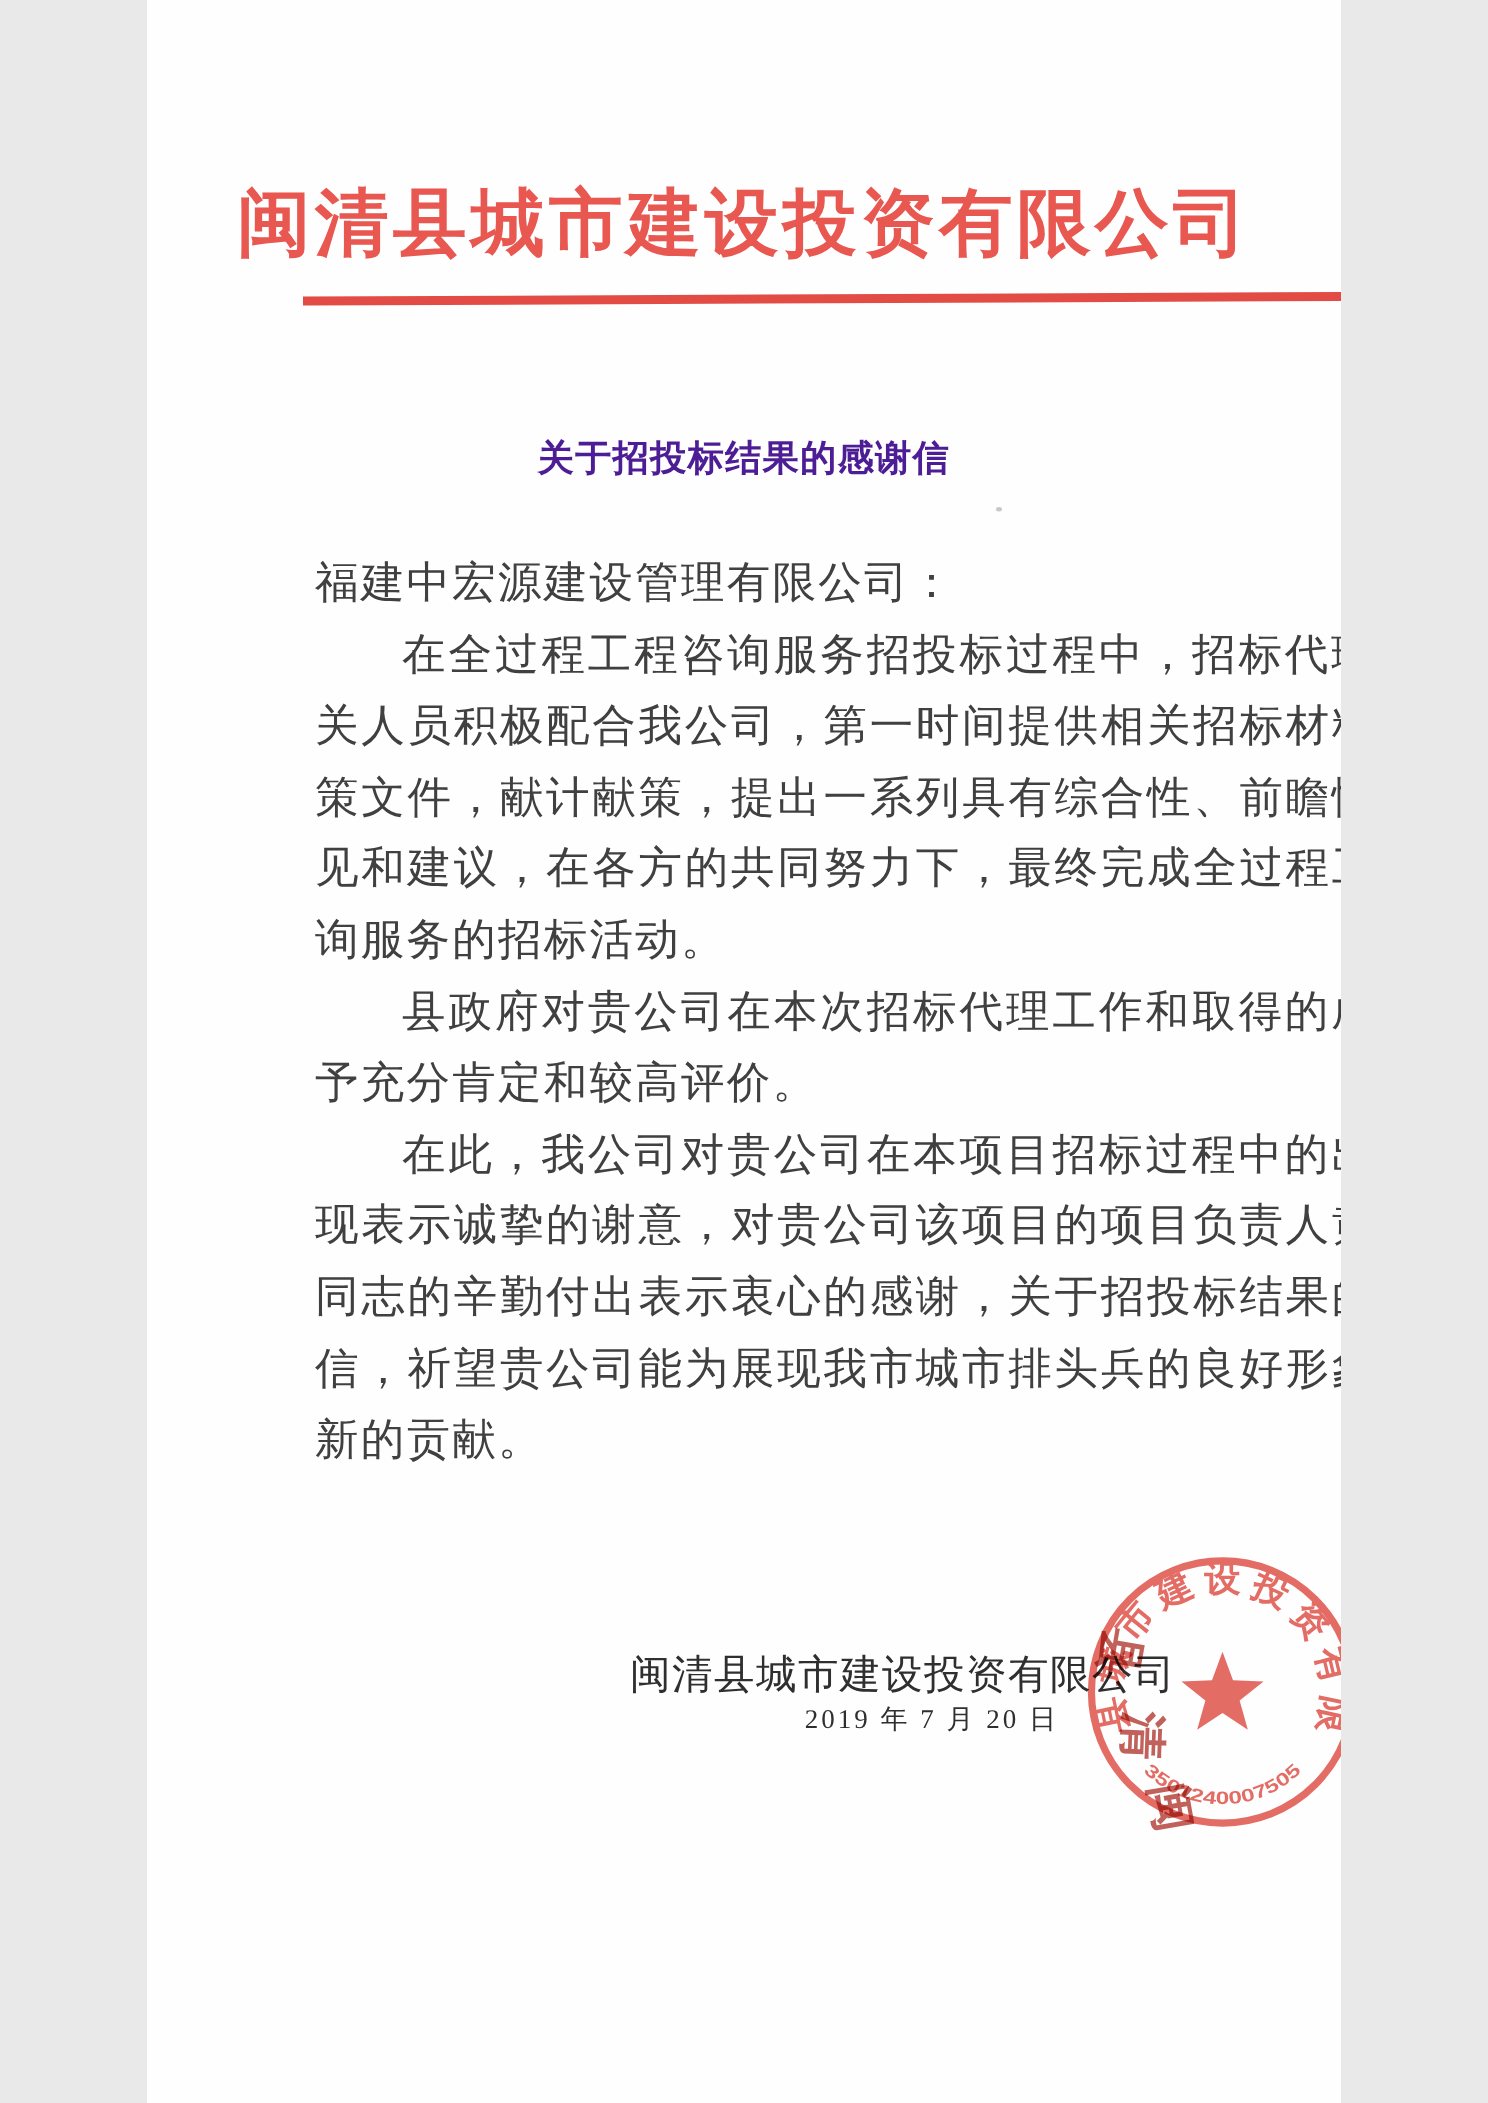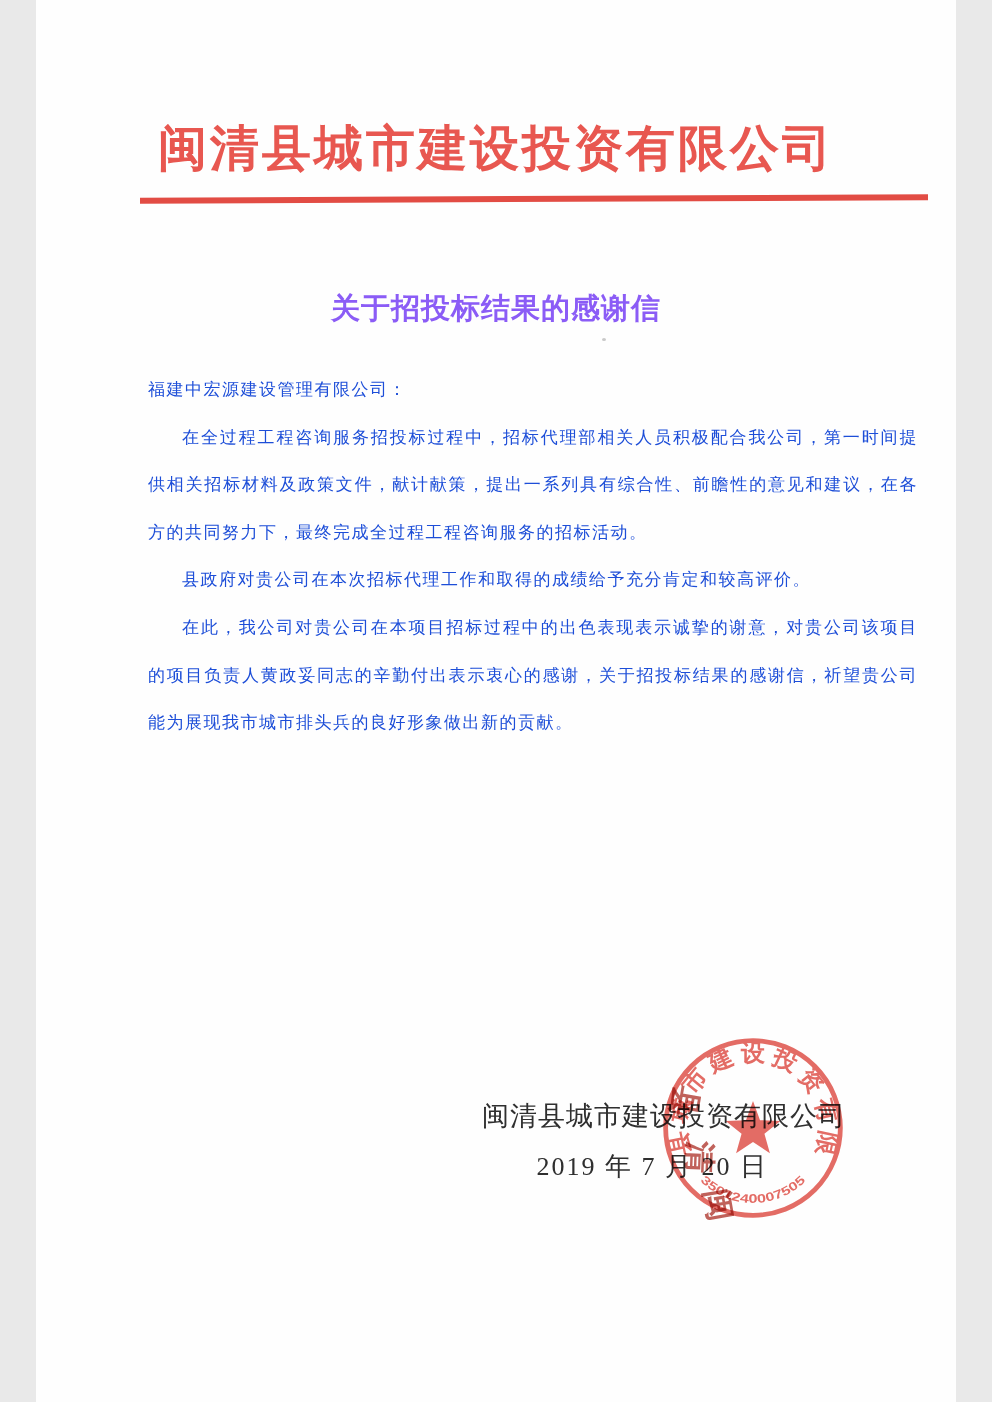--- a/index.html
+++ b/index.html
@@ -1,17 +1,17 @@
 <!DOCTYPE html>
 <html><head>
 <meta charset="utf-8">
 <style>
   html,body { margin:0; padding:0; background:#e9e9e9; }
   .page {
-    position:relative; width:920px; height:1402px; margin:0 auto;
+    position:relative; width:796px; height:1402px; margin:0 auto;
     background:#fefefe; overflow:hidden;
     font-family:"Liberation Serif","DejaVu Serif",serif;
     color:#303030;
   }
   
   .letterhead {
     position:absolute; top:116px; left:0; width:100%;
     text-align:center;
     font-family:"Liberation Sans","DejaVu Sans",sans-serif;
     font-weight:bold; font-size:49px; letter-spacing:3px;
@@ -19,40 +19,40 @@
   }
   .letterhead-rule {
     position:absolute; top:196px; left:104px; width:788px; height:6px;
     background:#e24c44; transform:rotate(-0.25deg);
   }
   
   .letter-title {
     position:absolute; top:289px; left:0; width:100%;
     text-align:center;
     font-family:"Liberation Sans","DejaVu Sans",sans-serif;
-    font-weight:600; font-size:29px; letter-spacing:1px;
-    color:#8b5cf6;
+    font-weight:600; font-size:24px; letter-spacing:1px;
+    color:#4c1d95;
   }
   
   .letter-body {
     position:absolute; top:366px; left:112px; width:770px;
-    font-size:17px; line-height:47.6px; letter-spacing:1.5px;
+    font-size:29px; line-height:47.6px; letter-spacing:1.5px;
     text-align:justify; text-justify:inter-character;
-    color:#1d4ed8;
+    color:#404040;
   }
   .letter-body p { margin:0; }
   .letter-body p.indent { text-indent:2em; }
   
   .sign-block {
     position:absolute; top:1098px; left:0; right:110px;
     text-align:right; font-size:27px; letter-spacing:1px; color:#2f2f2f;
   }
   .sign-date {
-    margin-top:15px; padding-right:78px;
-    font-size:26px; letter-spacing:2px;
+    padding-right:78px;
+    font-size:18px; letter-spacing:2px;
   }
   
   .stamp {
     position:absolute; left:621px; top:1032px; width:192px; height:192px;
     color:#e0524a; opacity:0.85; mix-blend-mode:multiply;
   }
   .stamp svg { width:100%; height:100%; }
   .ghost-glyph {
     position:absolute;
     font-family:"Liberation Sans","DejaVu Sans",sans-serif;

